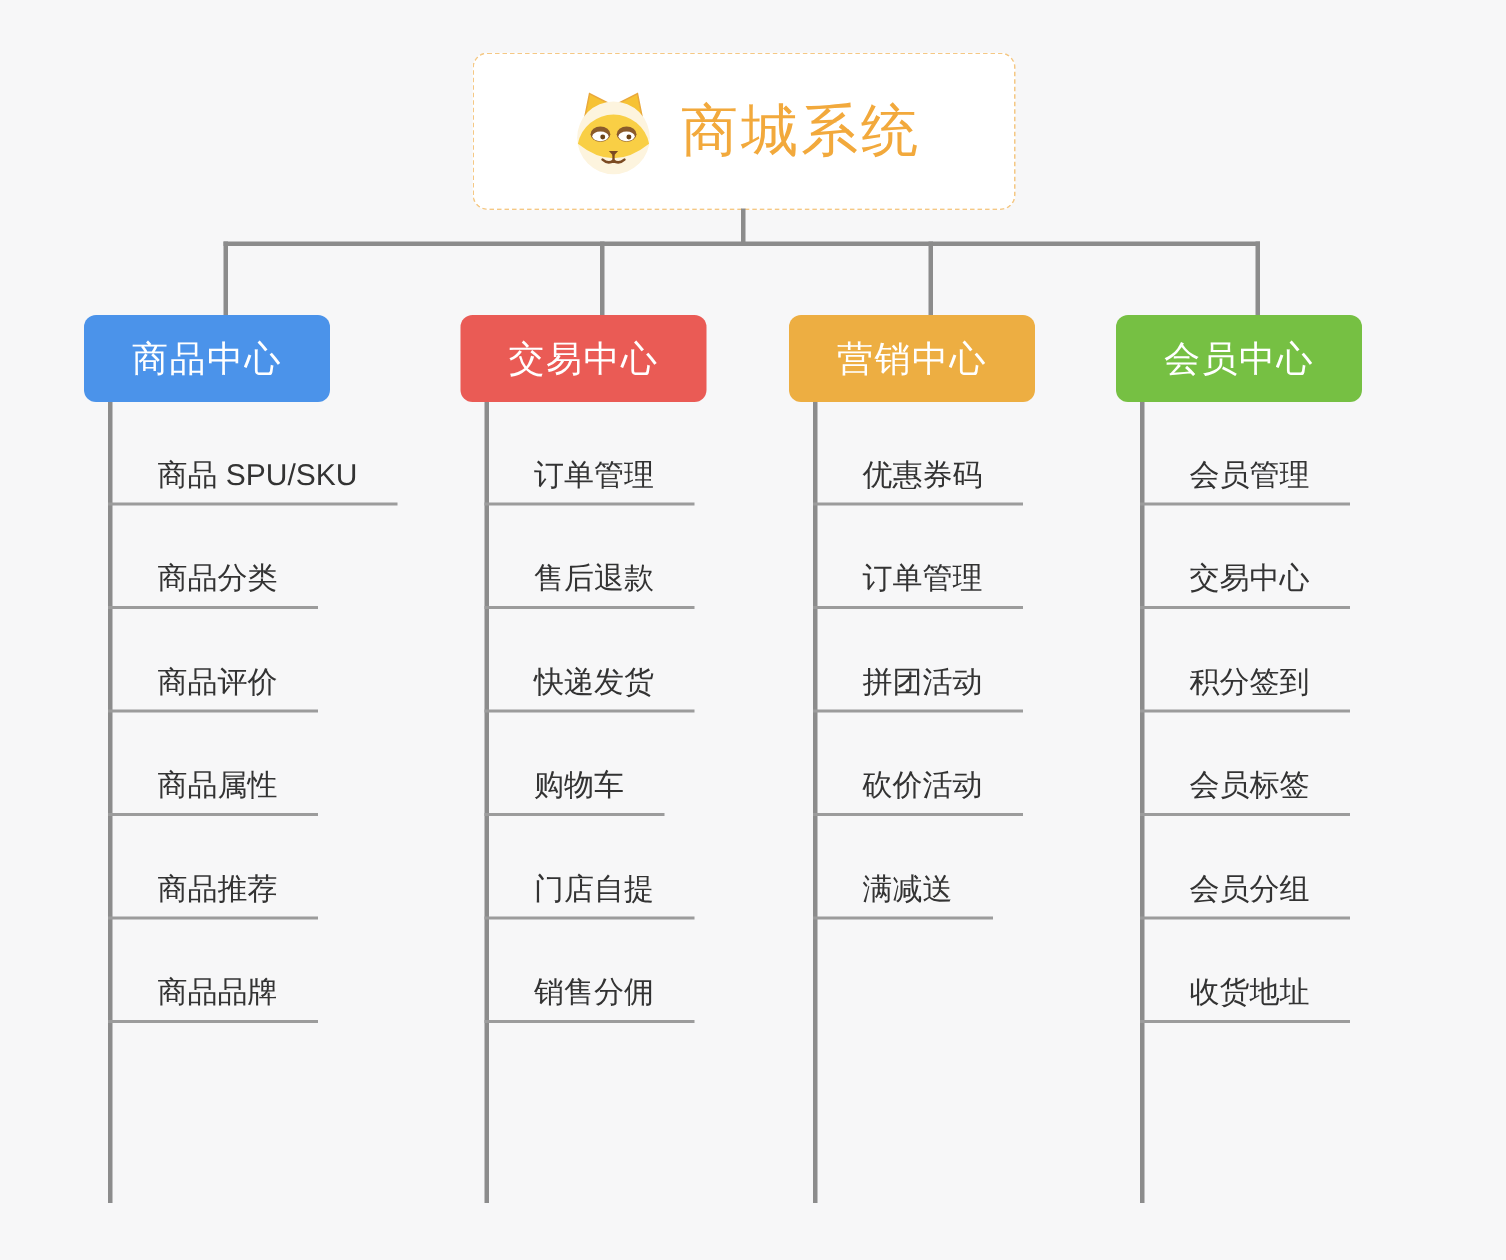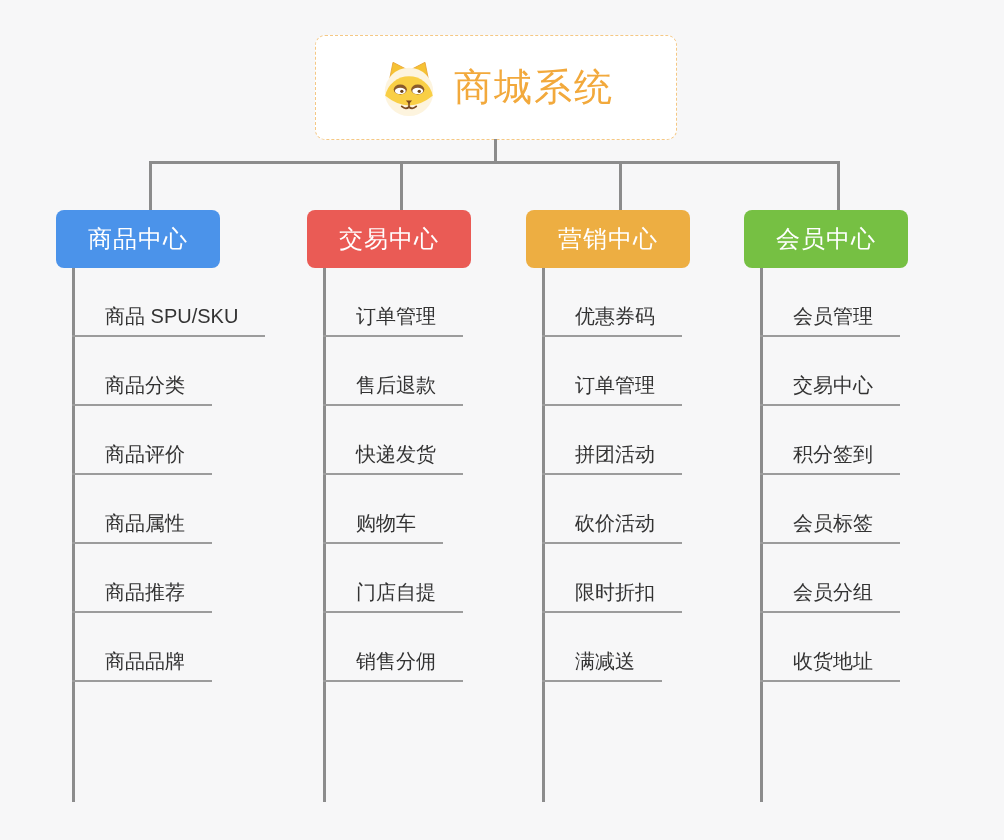--- a/index.html
+++ b/index.html
@@ -155,23 +155,20 @@
           <div class="child">
             <span>订单管理</span>
           </div>
           <div class="child">
             <span>拼团活动</span>
           </div>
           <div class="child">
             <span>砍价活动</span>
           </div>
           <div class="child">
-            <span>限时折扣</span>
-          </div>
-          <div class="child">
             <span>满减送</span>
           </div>
         </div>
   </div>
       <div class="branch b3">
     <div class="drop"></div>
     <div class="branch-header" style="background: rgb(118, 192, 67);">
       <span>会员中心</span>
     </div>
     <div class="trunk"></div>

